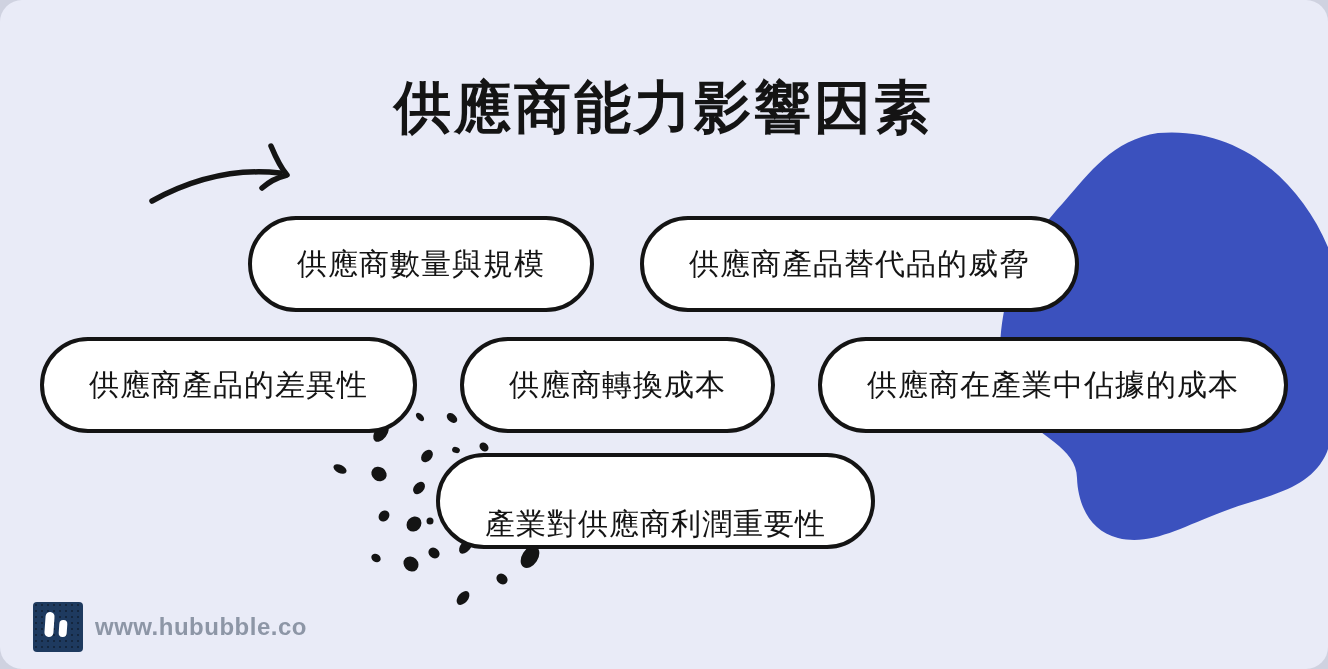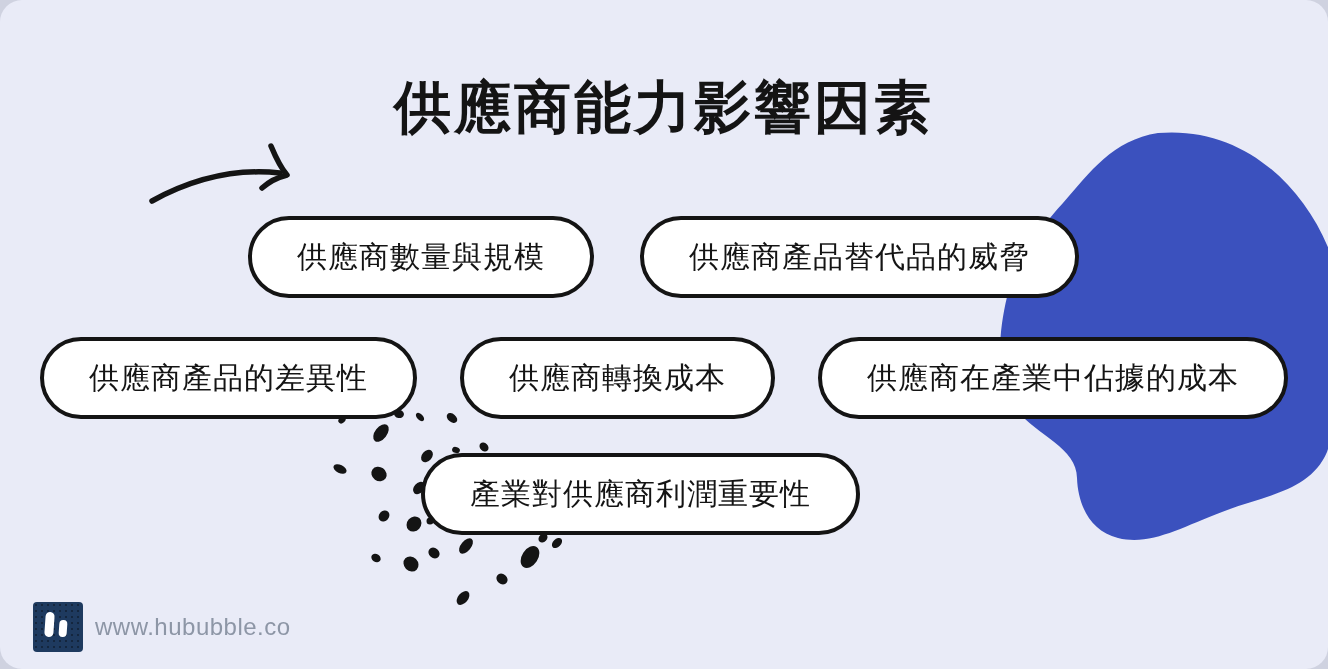--- a/index.html
+++ b/index.html
@@ -28,61 +28,61 @@
     position:absolute;
     top:70px;left:0;right:0;
     text-align:center;
     font-size:57px;
     font-weight:800;
     letter-spacing:3px;
     color:var(--text);
   }
   .pill{
     position:absolute;
-    height:82px;
+    height:96px;
     background:var(--pill_bg);
     border:4px solid var(--pill_border);
     border-radius:999px;
     display:flex;align-items:center;justify-content:center;
     padding:0 45px;
     white-space:nowrap;
     z-index:5;
   }
   .pill span{
     font-size:30px;
     font-weight:500;
     letter-spacing:1px;
     color:var(--text);
   }
   .p1{left:248px;top:216px;}
   .p2{left:640px;top:216px;}
   .p3{left:40px; top:337px;}
   .p4{left:460px;top:337px;text-align:right;}
   .p5{left:818px;top:337px;}
-  .p6{left:421px;top:453px;}
+  .p6{left:436px;top:453px;align-items:flex-end;}
   .blob-layer{z-index:1;}
   .dots-layer{z-index:2;}
   .arrow-layer{z-index:3;}
   .footer{
     position:absolute;left:33px;top:602px;
     display:flex;align-items:center;gap:12px;
     z-index:6;
   }
   .logo{
     width:50px;height:50px;
     border-radius:4px;
     background-color:var(--logo_bg);
     background-image:radial-gradient(rgba(0,0,0,0.35) 1px, transparent 1.3px);
     background-size:6px 6px;
     position:relative;
   }
   .logo svg{position:absolute;left:0;top:0;}
   .url{
     font-size:24px;
-    font-weight:400;
+    font-weight:700;
     letter-spacing:0.5px;
     color:var(--footer_text);
   }
 </style>
 </head>
 <body>
 
 <div class="canvas">
 
   <svg class="layer blob-layer" viewBox="0 0 1328 669" aria-hidden="true">

